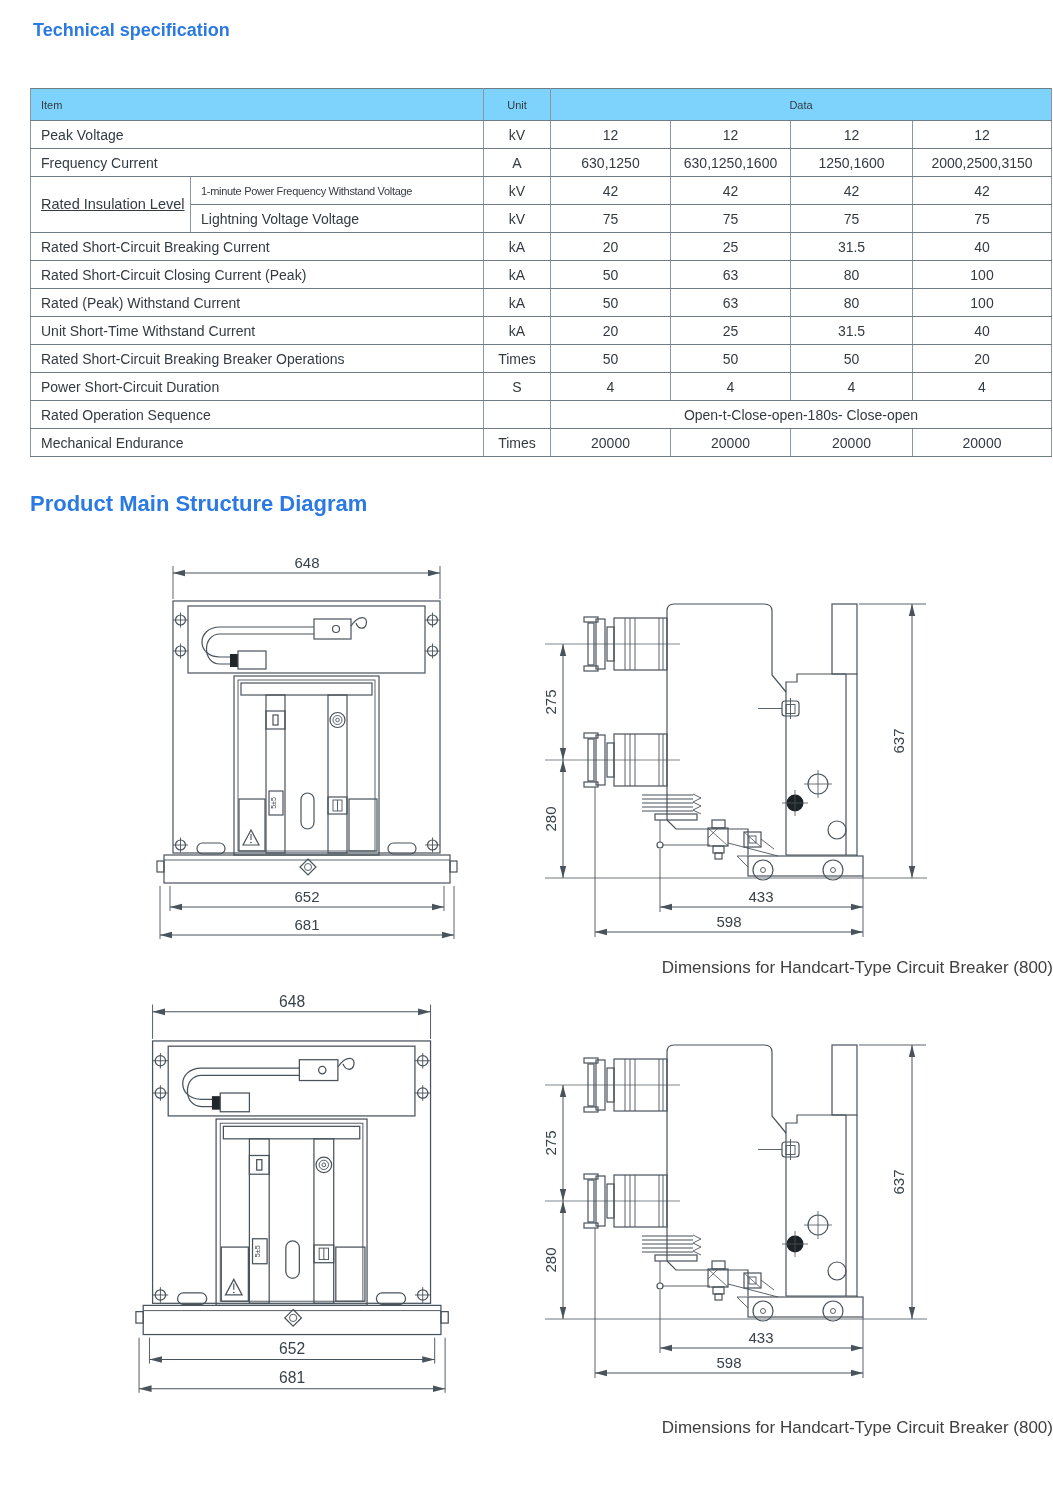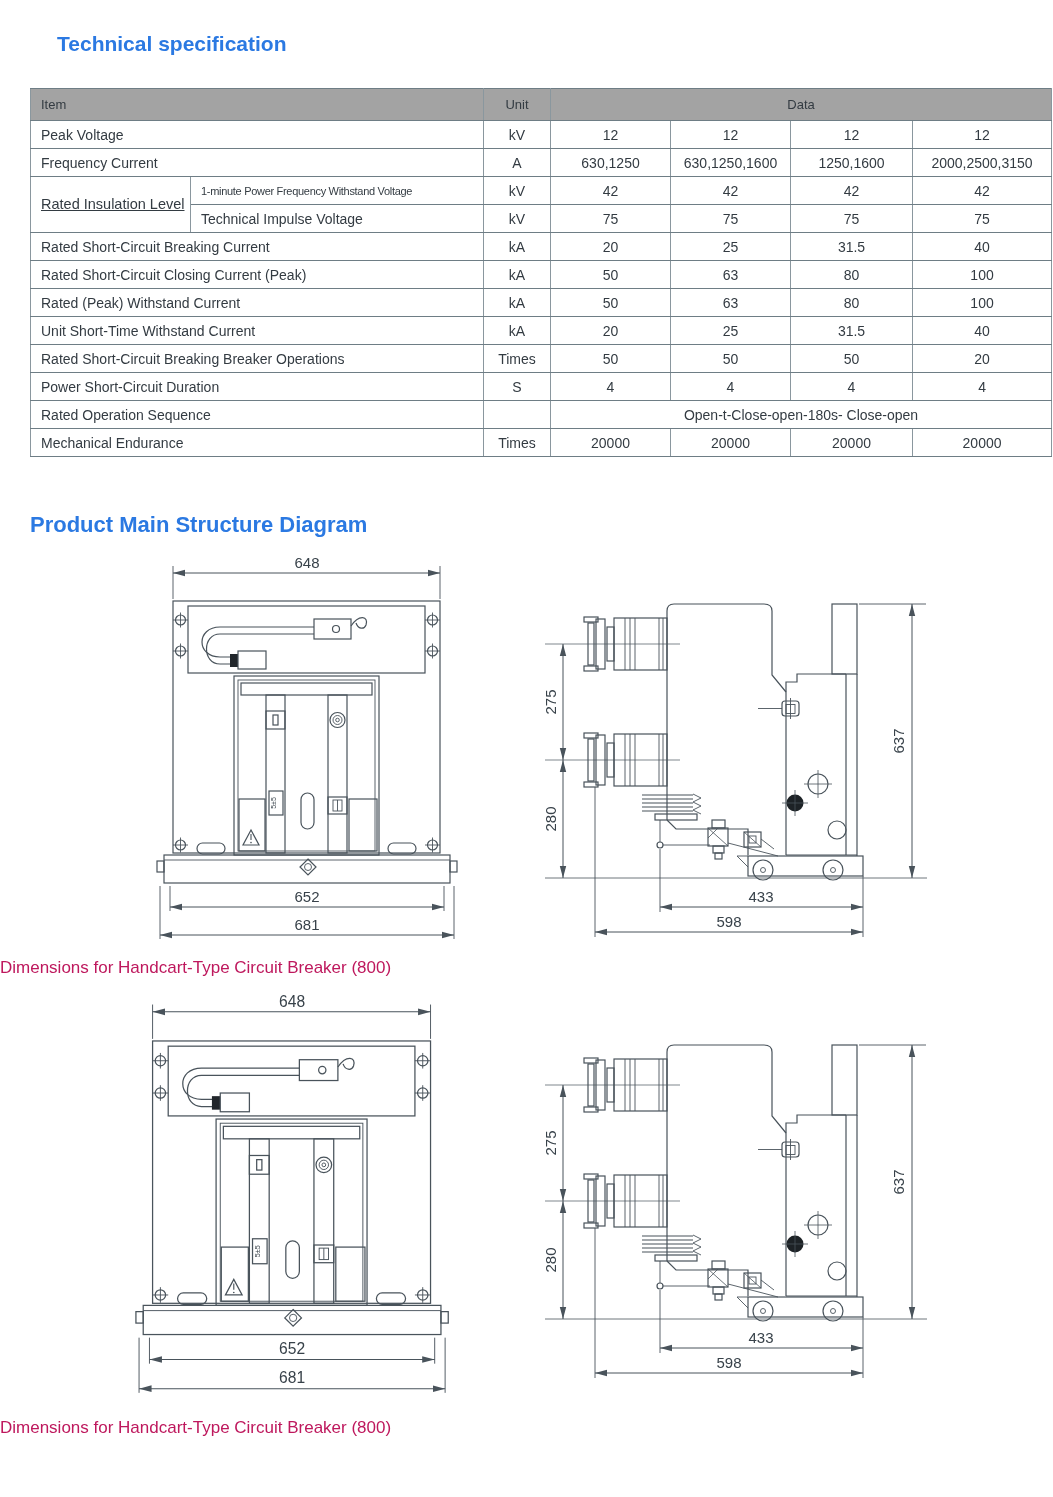--- a/index.html
+++ b/index.html
@@ -1,36 +1,36 @@
 <!DOCTYPE html>
 <html><head>
 <meta charset="utf-8">
 <style>
   html,body{margin:0;padding:0;background:#ffffff;}
   #page{position:relative;width:1053px;height:1497px;background:#ffffff;
         font-family:"Liberation Sans",sans-serif;color:#333b42;overflow:hidden;}
   .h-blue{position:absolute;font-weight:bold;color:#2b79e2;margin:0;}
-  #title1{left:33px;top:32px;font-size:21px;margin-left:24px;}
-  #title2{left:30px;top:512px;font-size:22px;}
+  #title1{left:33px;top:20px;font-size:18px;}
+  #title2{left:30px;top:491px;font-size:22px;}
 
   
   #spec-table{position:absolute;left:30px;top:88px;width:1021px;
     border-collapse:collapse;table-layout:fixed;font-size:14px;color:#333b42;}
   #spec-table th,#spec-table td{
     border-left:1px solid #8a979e;border-right:1px solid #8a979e;
     border-top:1.6px solid #6e7d85;border-bottom:1.6px solid #6e7d85;
     height:27px;text-align:center;padding:0 3px;font-weight:normal;
     white-space:nowrap;overflow:hidden;}
-  #spec-table thead th{background:#a3a3a3;height:31px;font-size:13px;}
+  #spec-table thead th{background:#7dd3fc;height:31px;font-size:11px;}
   .al{text-align:left !important;padding-left:10px !important;}
   .grp{white-space:normal !important;line-height:1.25;font-size:14.5px;text-decoration:underline;}
   .small{font-size:11px;letter-spacing:-0.3px;}
 
-  .caption{position:absolute;left:0;width:1053px;text-align:left;
-    font-size:17px;color:#be185d;}
+  .caption{position:absolute;left:0;width:1053px;text-align:right;
+    font-size:17px;color:#404040;}
   #caption1{top:958px;}
   #caption2{top:1418px;}
 
   .dsvg{position:absolute;}
   #fv1{left:140px;top:553px;}
   #sv1{left:530px;top:565px;}
   #fv2{left:118px;top:991px;}
   #sv2{left:530px;top:1006px;}
   svg text{font-family:"Liberation Sans",sans-serif;font-size:15px;fill:#38424a;
     stroke:none;text-anchor:middle;}
@@ -81,21 +81,21 @@
       <tr>
         <td rowspan="2" class="al grp">Rated Insulation Level</td>
         <td class="al small">1-minute Power Frequency Withstand Voltage</td>
         <td>kV</td>
         <td>42</td>
         <td>42</td>
         <td>42</td>
         <td>42</td>
       </tr>
       <tr>
-        <td class="al">Technical Impulse Voltage</td>
+        <td class="al">Lightning Voltage Voltage</td>
         <td>kV</td>
         <td>75</td>
         <td>75</td>
         <td>75</td>
         <td>75</td>
       </tr>
       <tr>
         <td colspan="2" class="al">Rated Short-Circuit Breaking Current</td>
         <td>kA</td>
         <td>20</td>

